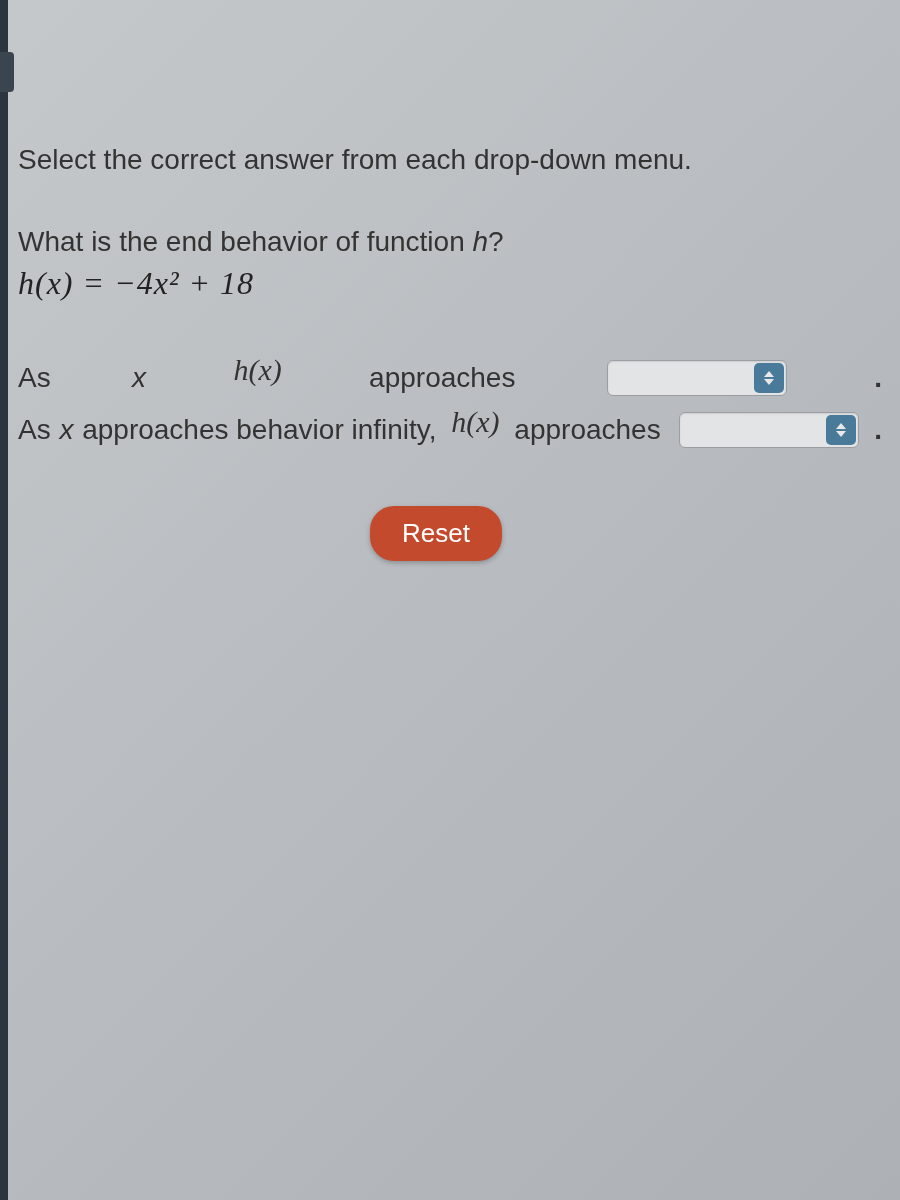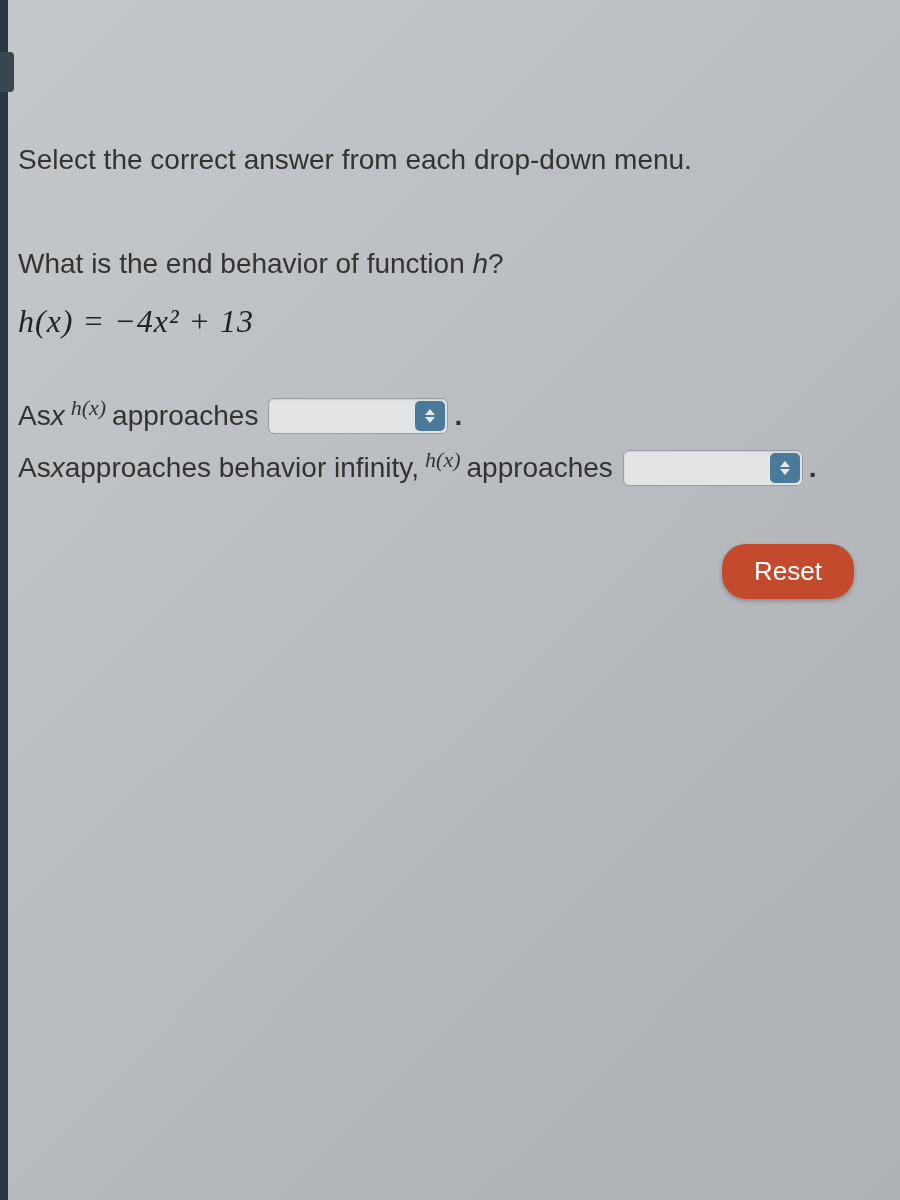--- a/index.html
+++ b/index.html
@@ -16,27 +16,27 @@
       padding: 40px 0 0 0;
       position: relative;
       overflow: hidden;
     }
     .content {
       padding: 100px 18px 0 18px;
     }
     .instruction {
       font-size: 28px;
       color: #333;
-      margin-bottom: 65px;
+      margin-bottom: 43px;
       line-height: 1.4;
     }
     .question {
       font-size: 28px;
       color: #333;
-      margin-bottom: 20px;
+      margin-bottom: 4px;
       line-height: 1.4;
     }
     .question .italic {
       font-style: italic;
     }
     .equation {
       font-size: 32px;
       color: #222;
       font-family: Georgia, 'Times New Roman', serif;
       margin-bottom: 55px;
@@ -45,31 +45,32 @@
     .equation .hx {
       font-style: italic;
     }
     .row {
       display: flex;
       align-items: center;
       margin-bottom: 10px;
       font-size: 28px;
       color: #333;
       white-space: nowrap;
+      justify-content: space-between;
     }
     .row .text-part {
       line-height: 1.5;
     }
     .row .ital-x {
       font-style: italic;
     }
     .row .hx-math {
       font-family: Georgia, 'Times New Roman', serif;
       font-style: italic;
-      font-size: 22px;
+      font-size: 30px;
       display: inline-block;
       position: relative;
       top: -8px;
       margin: 0 6px;
     }
     .dropdown {
       display: inline-flex;
       align-items: center;
       width: 180px;
       height: 36px;
@@ -110,21 +111,21 @@
       border-right: 5px solid transparent;
       border-top: 6px solid #e8e8e8;
     }
     .period {
       font-size: 28px;
       margin-left: 6px;
       font-weight: bold;
     }
     .reset-wrap {
       display: flex;
-      justify-content: flex-end;
+      justify-content: center;
       padding-right: 28px;
       margin-top: 55px;
     }
     .reset-btn {
       background: #c44a2e;
       color: #fff;
       font-size: 26px;
       padding: 12px 32px;
       border: none;
       border-radius: 24px;
@@ -157,21 +158,21 @@
 
 <div class="content">
 
   <p class="instruction">Select the correct answer from each drop-down menu.</p>
 
   <p class="question">
     <span>What is the end behavior of function </span><span class="italic">h</span><span>?</span>
   </p>
 
   <p class="equation">
-    <span class="hx">h(x) = −4x² + 13</span>
+    <span class="hx">h(x) = −4x² + 18</span>
   </p>
 
   <div class="row">
     <span class="text-part">As </span>
     <span class="text-part ital-x">x</span>
     <span class="hx-math">h(x)</span>
     <span class="text-part"> approaches</span>
     <span class="dropdown">
       <span></span>
       <span class="dropdown-arrow"></span>

